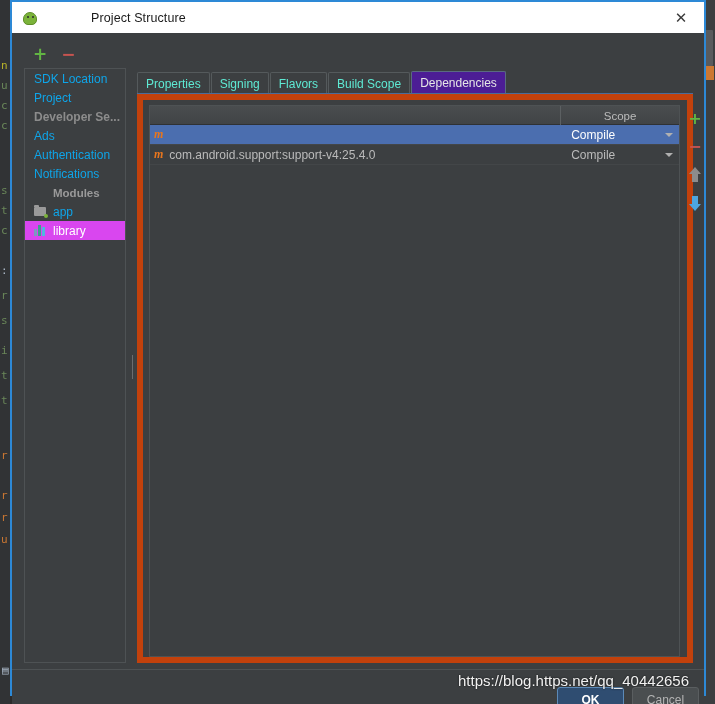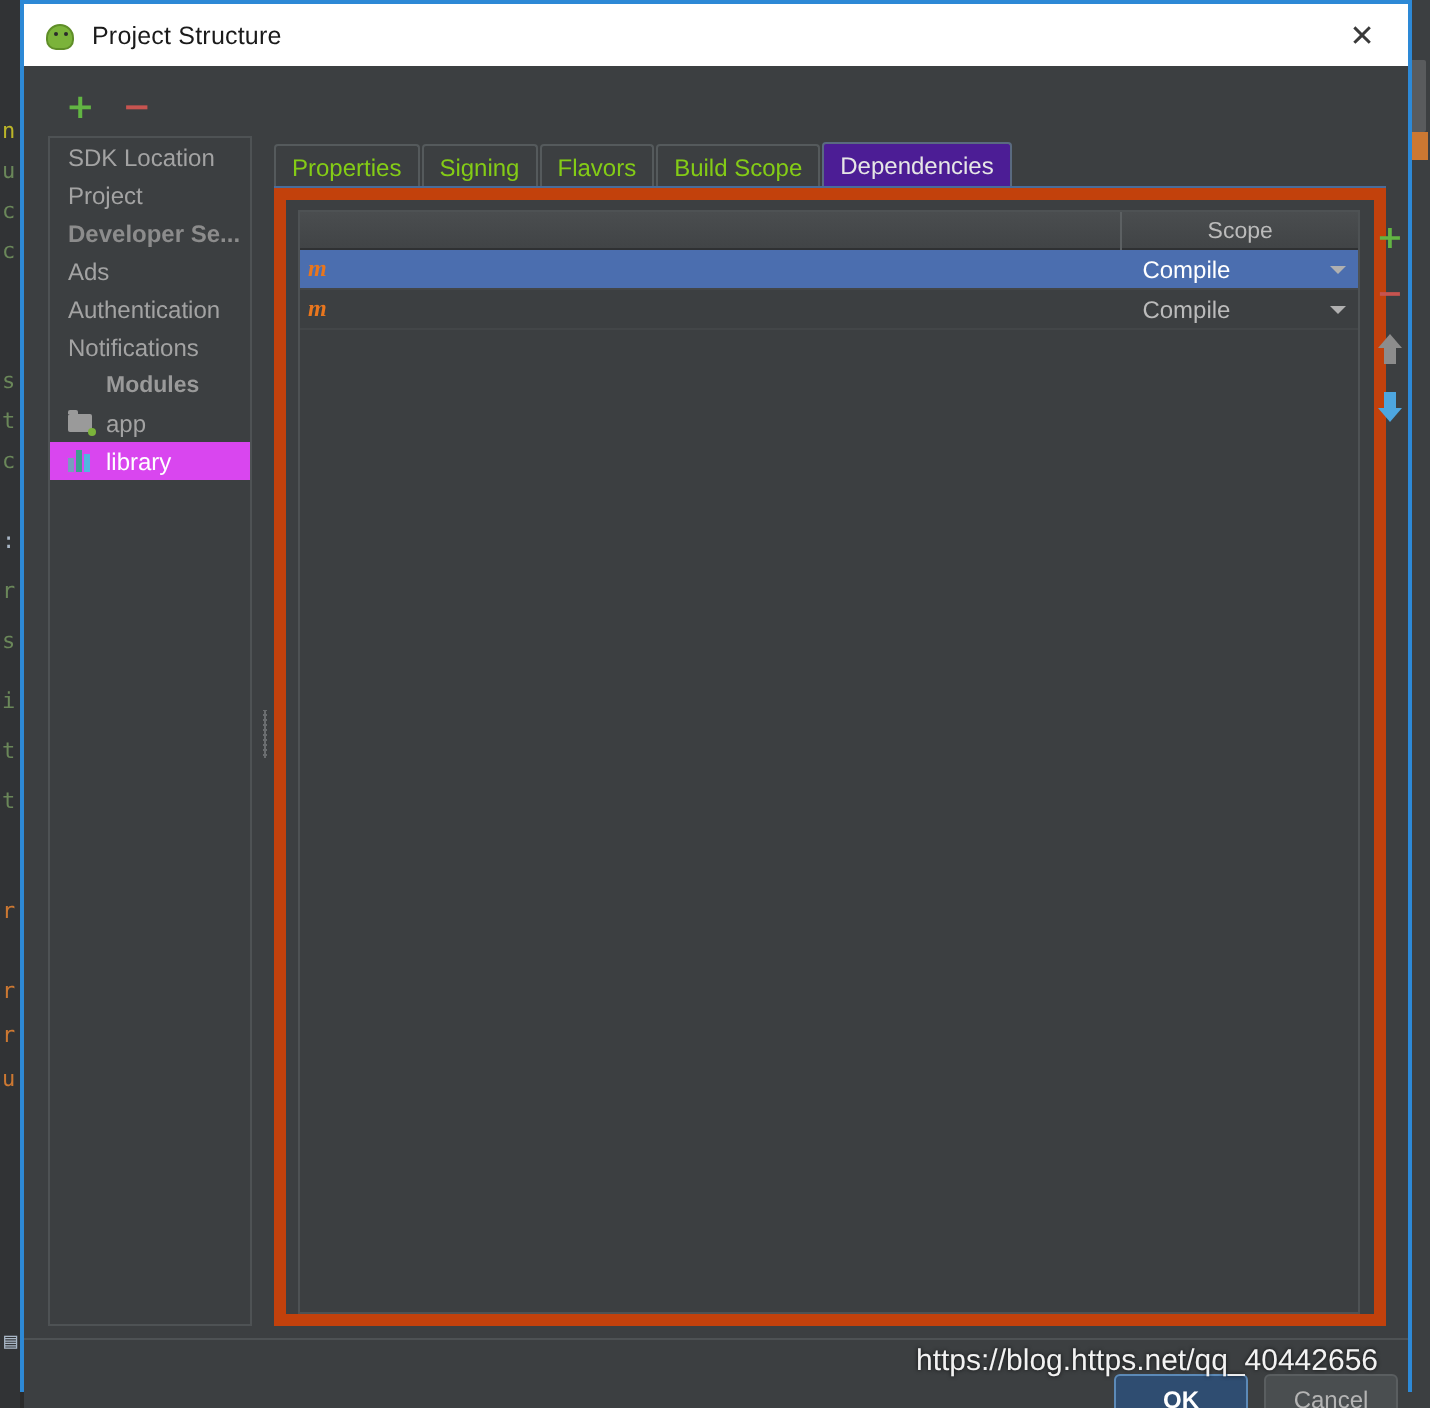--- a/index.html
+++ b/index.html
@@ -68,21 +68,21 @@
     width: 14px; height: 13px;
     background: #7bb33a;
     border-radius: 7px 7px 5px 5px;
     border: 1px solid #5f8e28;
   }
   #title-icon .droid-eye {
     position: absolute; width: 2px; height: 2px;
     background: #2b2b2b; border-radius: 50%; top: 6px;
   }
   #title-text {
-    font-size: 12.5px; color: #1a1a1a; letter-spacing: .1px;
+    font-size: 12.5px; color: #1a1a1a; letter-spacing: .1px; margin-left: 45px;
   }
   #close-btn {
     position: absolute; right: 0; top: 0;
     width: 46px; height: 31px;
     display: flex; align-items: center; justify-content: center;
     font-size: 15px; color: #3a3a3a; cursor: pointer;
     font-family: "DejaVu Sans", sans-serif;
   }
 
   #body-area {
@@ -104,21 +104,21 @@
 
   #sidebar {
     position: absolute; left: 12px; top: 35px;
     width: 102px; height: 595px;
     background: #3c3f41;
     border: 1px solid #4e5254;
     overflow: hidden;
   }
   .side-item {
     height: 19px; display: flex; align-items: center;
-    padding-left: 9px; font-size: 12px; color: #a3a3a3;
+    padding-left: 9px; font-size: 12px; color: #0ea5e9;
     cursor: pointer; white-space: nowrap;
   }
   .side-item.dim { color: #8c8c8c; font-weight: bold; }
   .side-item.selected { background: #d946ef; color: #ffffff; }
   .side-sep {
     display: flex; align-items: center; gap: 21px;
     height: 19px; padding: 0 7px;
     font-size: 11.5px; color: #9a9a9a; font-weight: bold;
   }
   .side-sep .line { flex: 1 1 auto; height: 1px; background: #555859; }
@@ -159,21 +159,21 @@
   }
 
   
   #tabs {
     position: absolute; left: 125px; top: 38px;
     height: 23px; display: flex; align-items: flex-end;
   }
   .tab {
     height: 22px; padding: 0 8px;
     display: flex; align-items: center;
-    font-size: 12px; color: #84cc16;
+    font-size: 12px; color: #5eead4;
     background: #3c3f41;
     border: 1px solid #555a5c;
     border-bottom: none;
     margin-right: 1px; cursor: pointer;
     border-radius: 2px 2px 0 0;
   }
   .tab.active {
     background: #4c1d95; color: #e6e6e6;
     border-color: #5a6a80;
     height: 23px;
@@ -428,20 +428,21 @@
                 <span class="maven-m">m</span>
               </div>
               <div class="cell-scope">
                 <span>Compile</span>
                 <span class="caret"></span>
               </div>
             </div>
             <div class="trow">
               <div class="cell-name">
                 <span class="maven-m">m</span>
+                <span>com.android.support:support-v4:25.4.0</span>
               </div>
               <div class="cell-scope">
                 <span>Compile</span>
                 <span class="caret"></span>
               </div>
             </div>
           </div>
       </div>
 
       <div id="right-toolbar">

